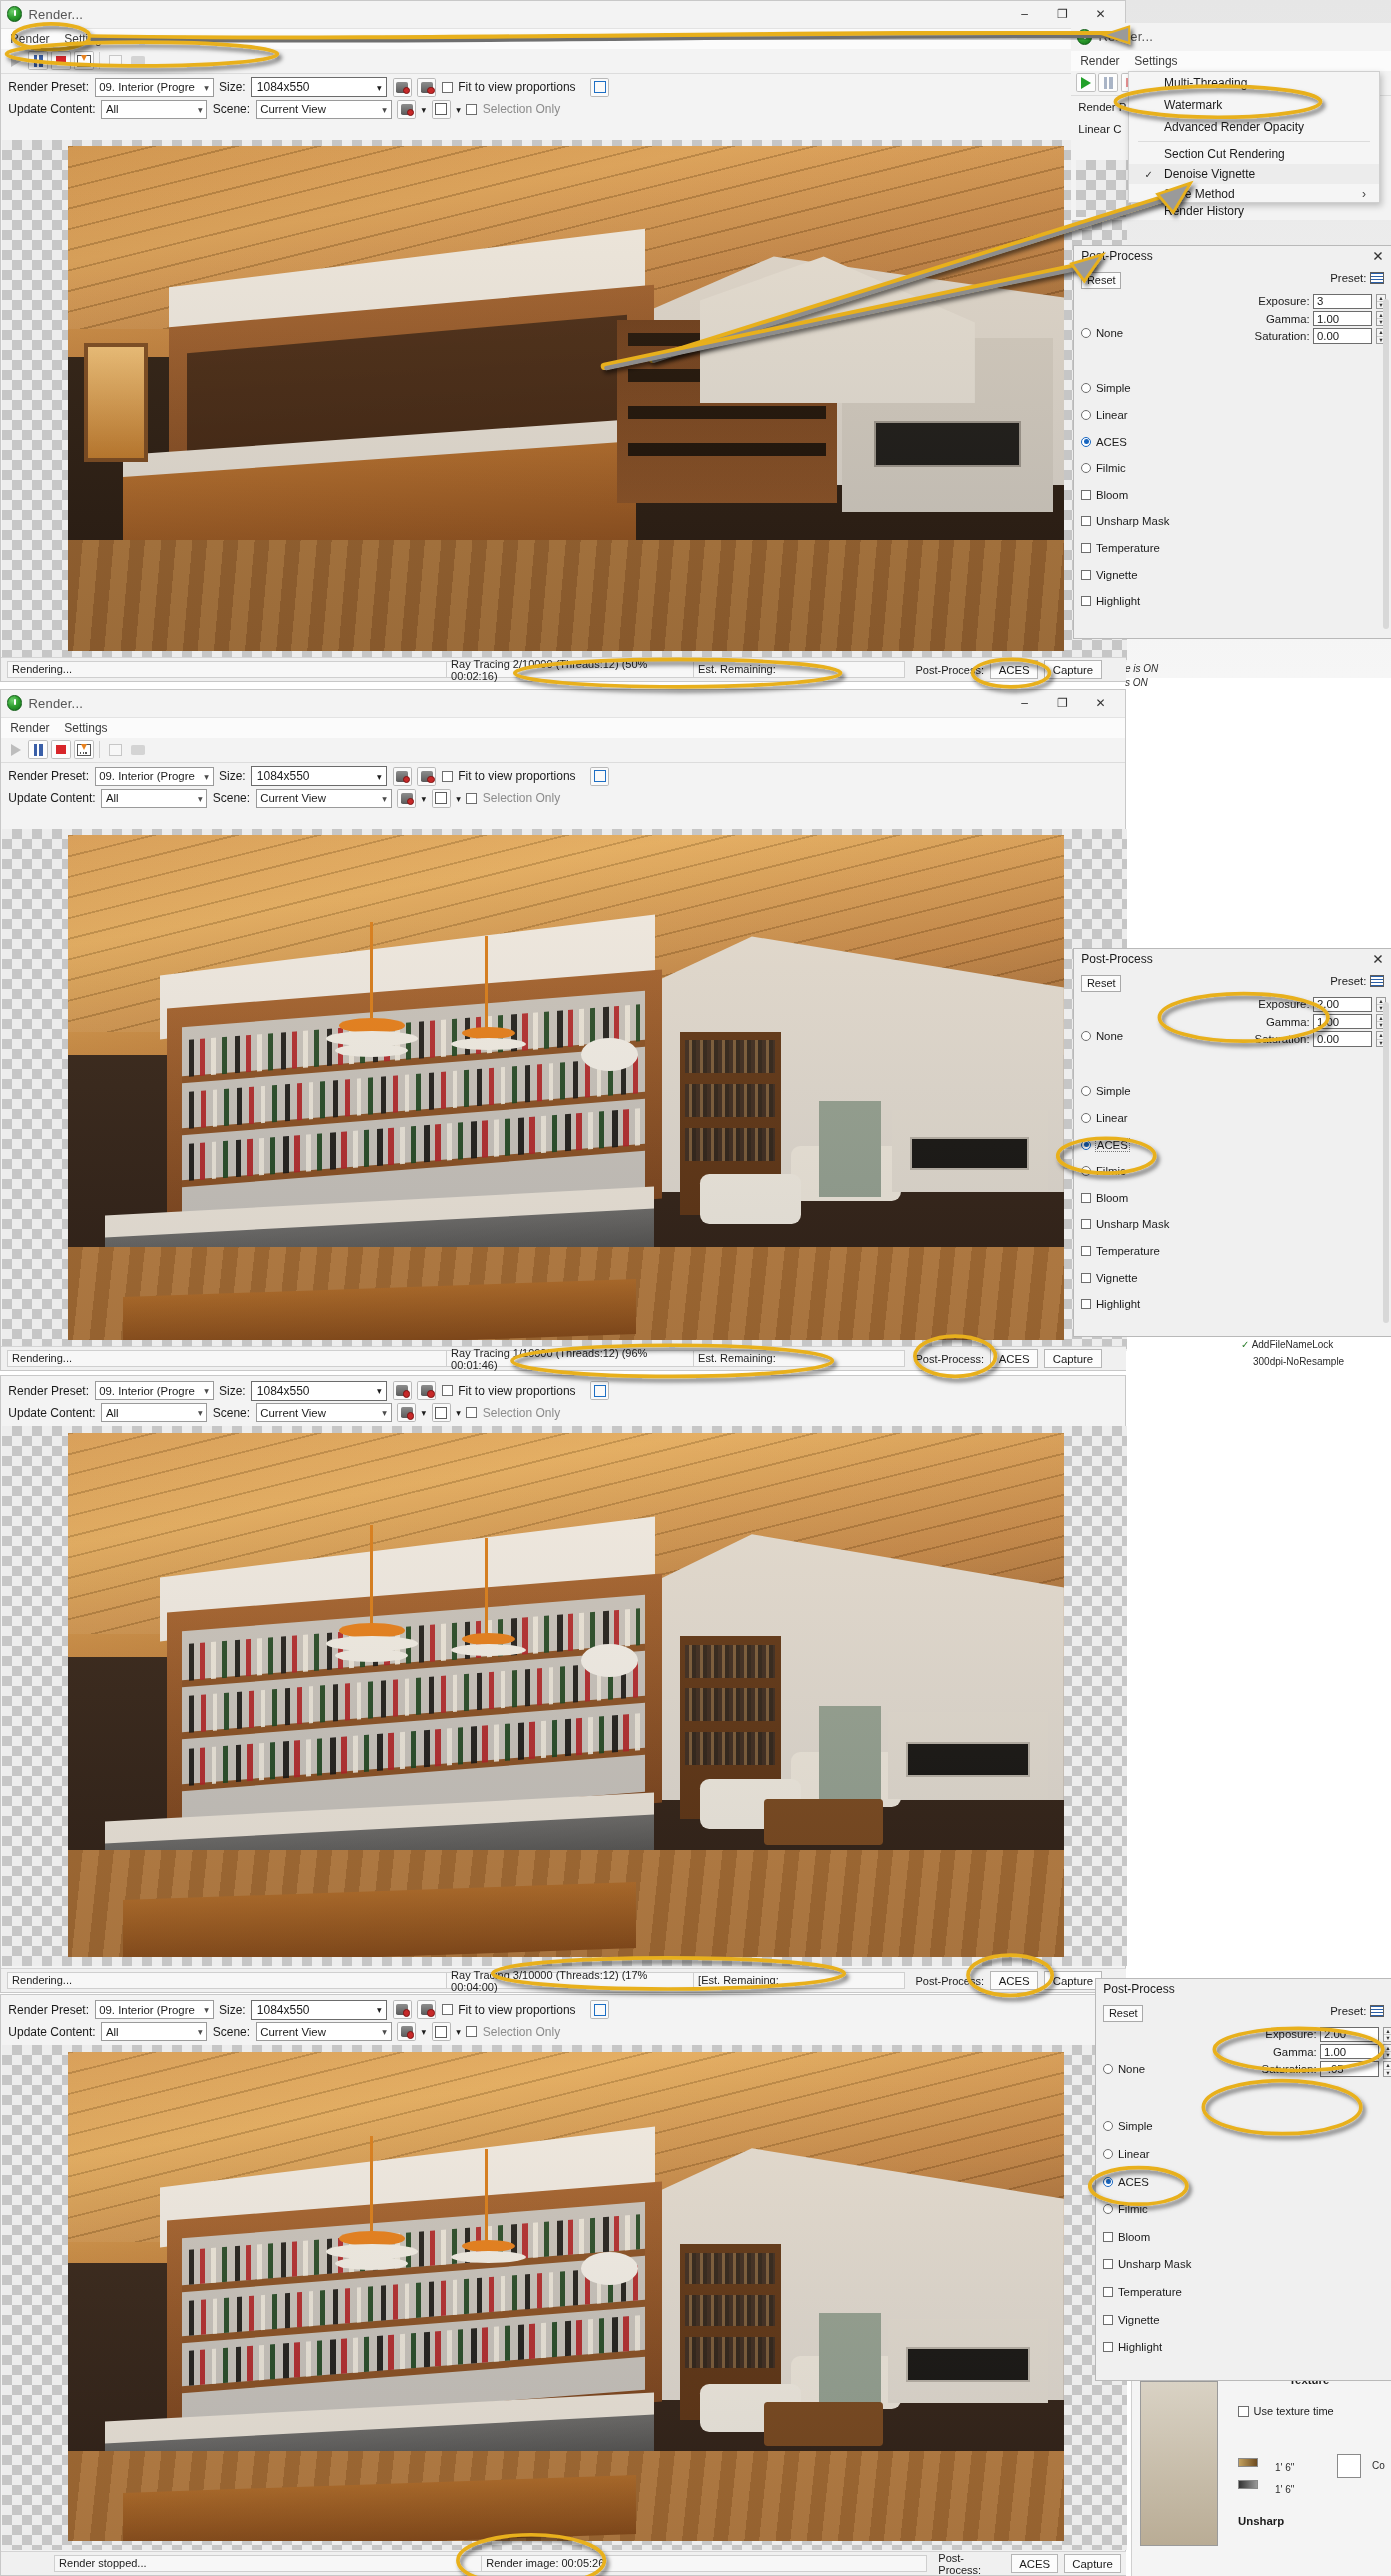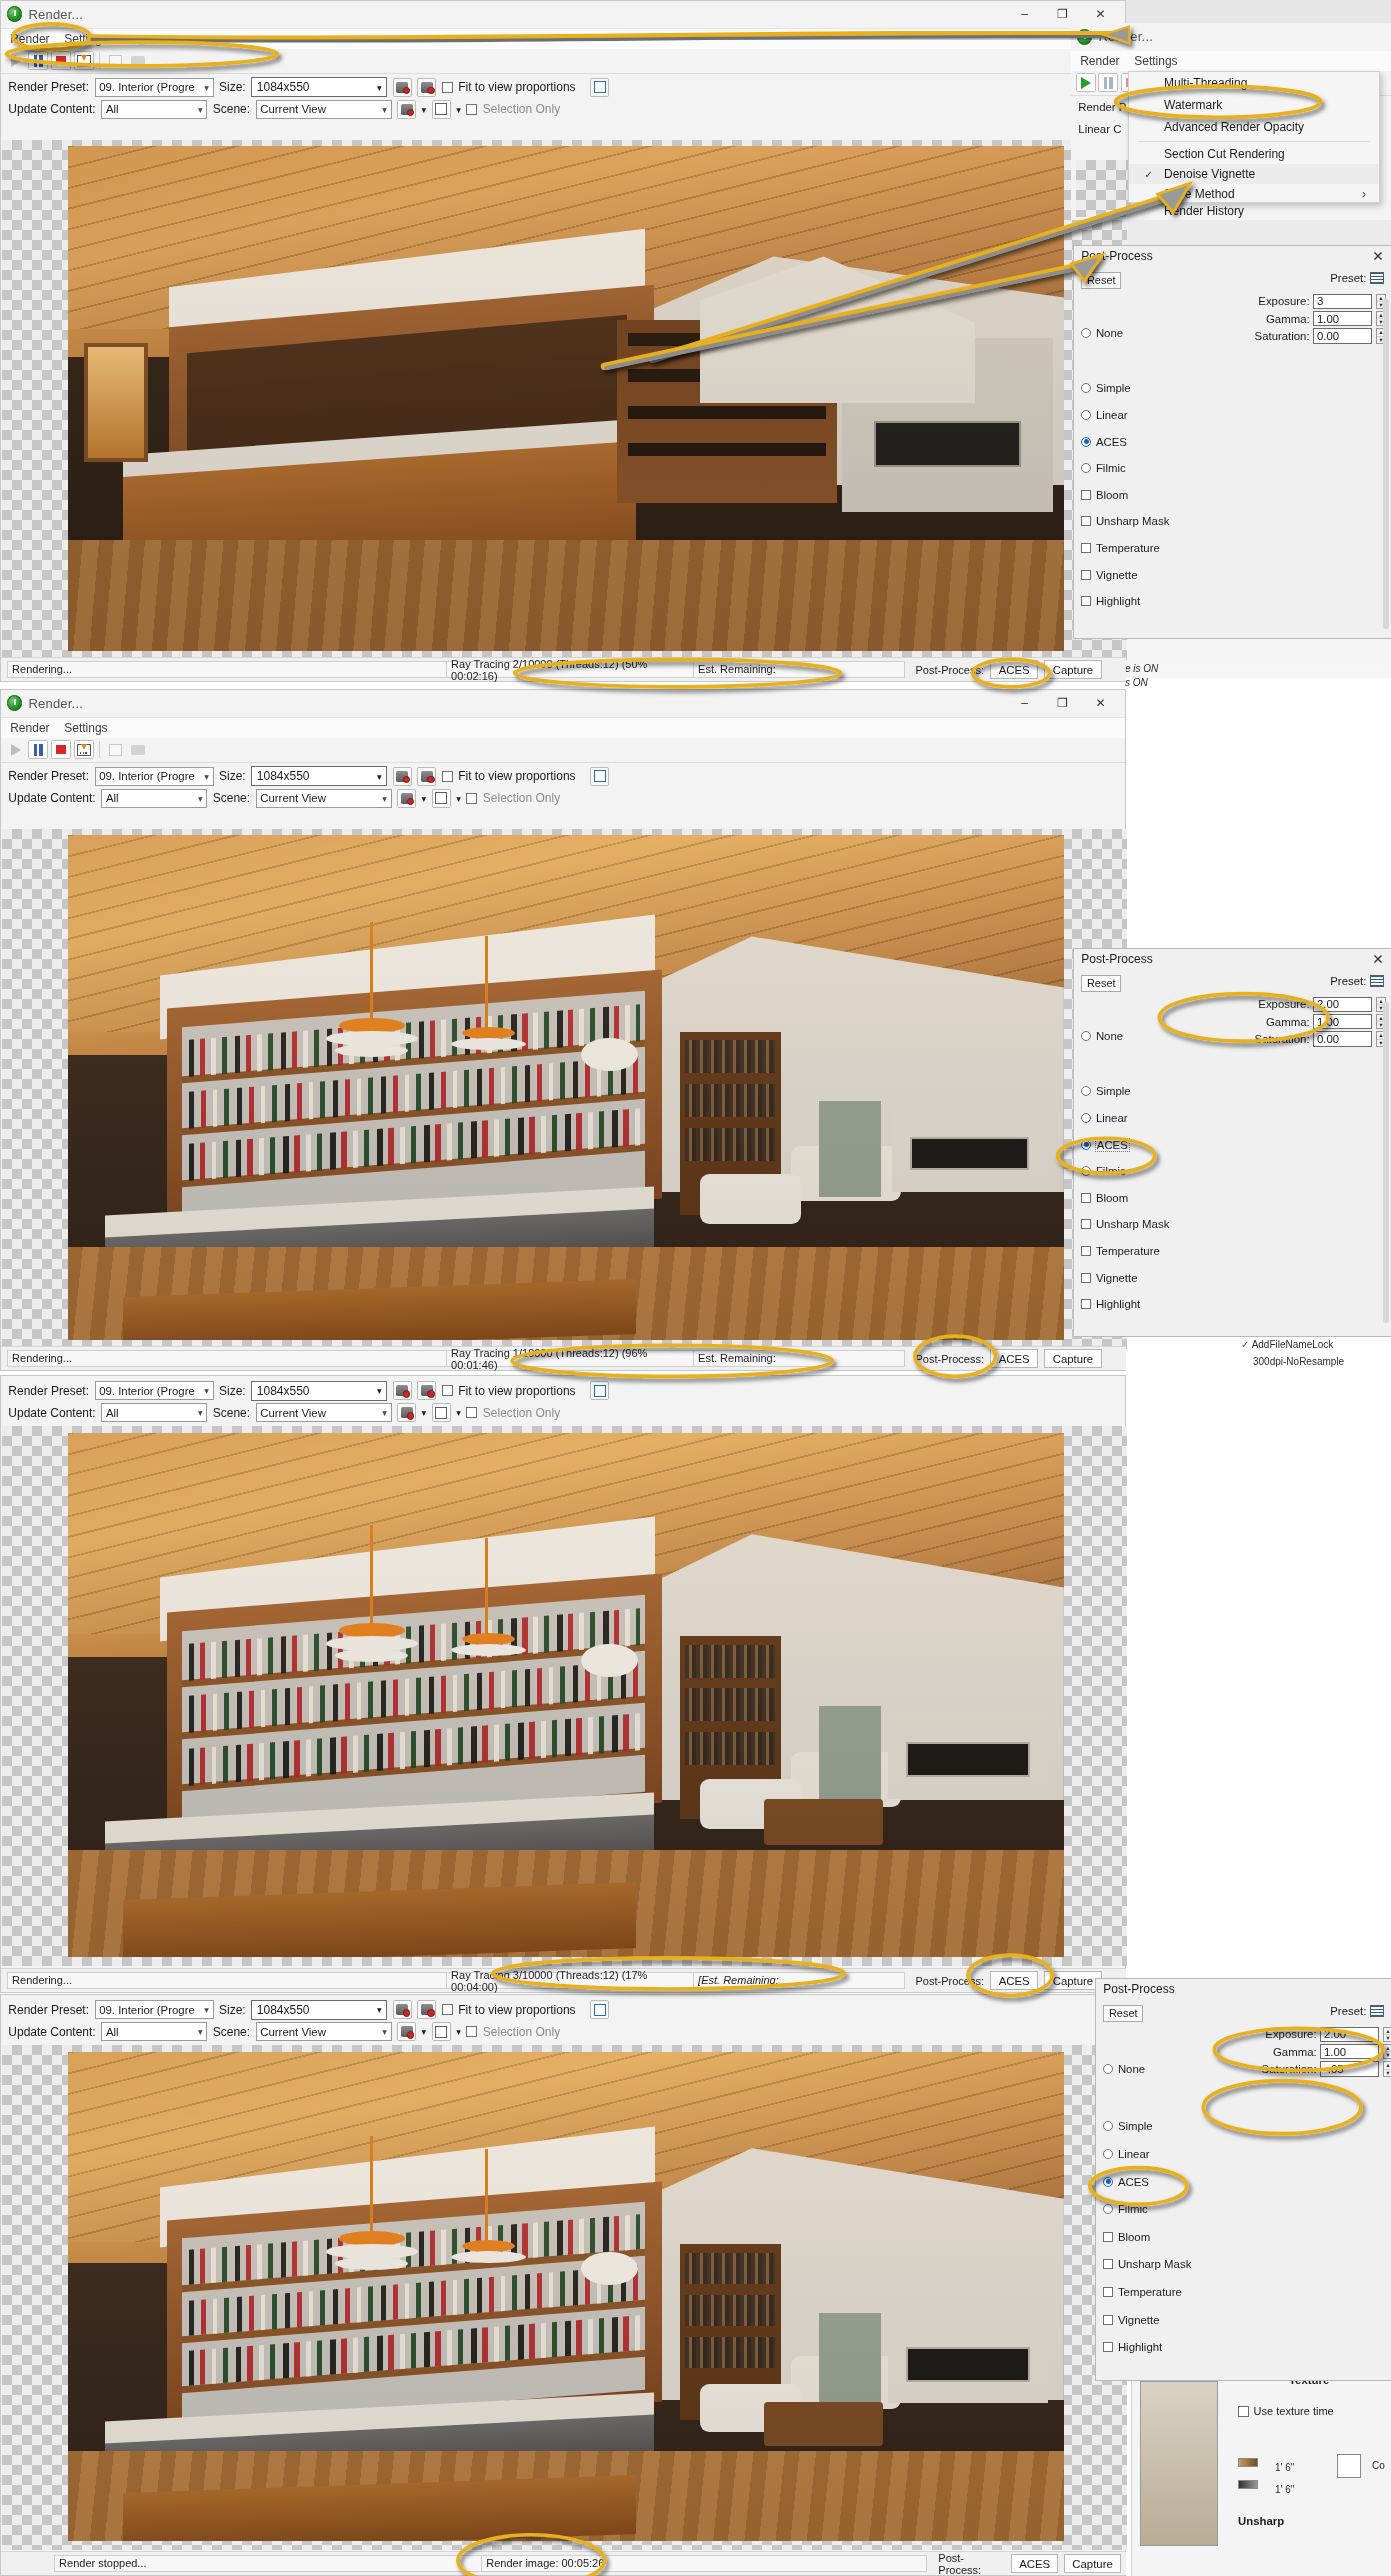--- a/index.html
+++ b/index.html
@@ -788,21 +788,21 @@
         background:repeating-linear-gradient(96deg,#a66d35 0 14.7px,#bb8146 14.7px 31px);"></div>
       <div style="position:absolute;left:55px;top:458px;width:513px;height:66px;
         background:linear-gradient(#b5702d,#8a4e1d);transform:skewY(-2deg);"></div>
       <div style="position:absolute;inset:0;background:linear-gradient(180deg,rgba(255,205,130,.10),rgba(0,0,0,.10));"></div>
     </div>
   </div>
 
   <div class="statusbar" style="position:absolute;left:0;bottom:0;width:1125px;">
     <span class="sb-cell" style="width:440px;">Rendering...</span>
     <span class="sb-cell" style="width:247px;border-left:none;">Ray Tracing 3/10000 (Threads:12) (17% 00:04:00)</span>
-    <span class="sb-cell" style="width:211px;border-left:none;font-style:italic;">[Est. Remaining:</span>
+    <span class="sb-cell" style="width:211px;border-left:none;">[Est. Remaining:</span>
     <span style="margin-left:11px;">Post-Process:</span>
     <span class="sb-btn" style="margin-left:6.4px;">ACES</span>
     <span class="sb-btn" style="margin-left:6.4px;">Capture</span>
   </div>
 </div>
 
 <div class="win" style="left:0;top:1994px;width:1126px;height:582px;">
   <div class="srow" style="margin-top:3.7px;">
     <span class="lbl">Render Preset:</span>
     <span class="combo" style="width:119px;">

